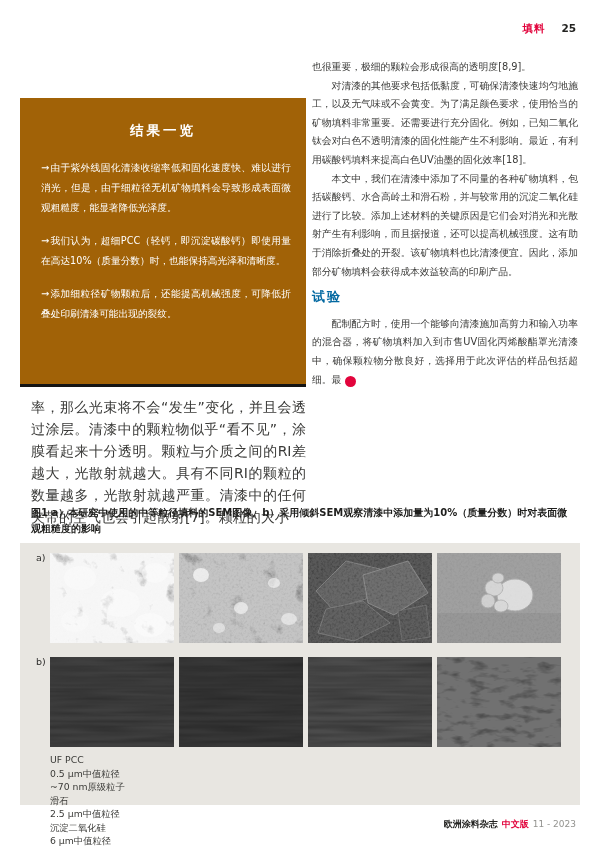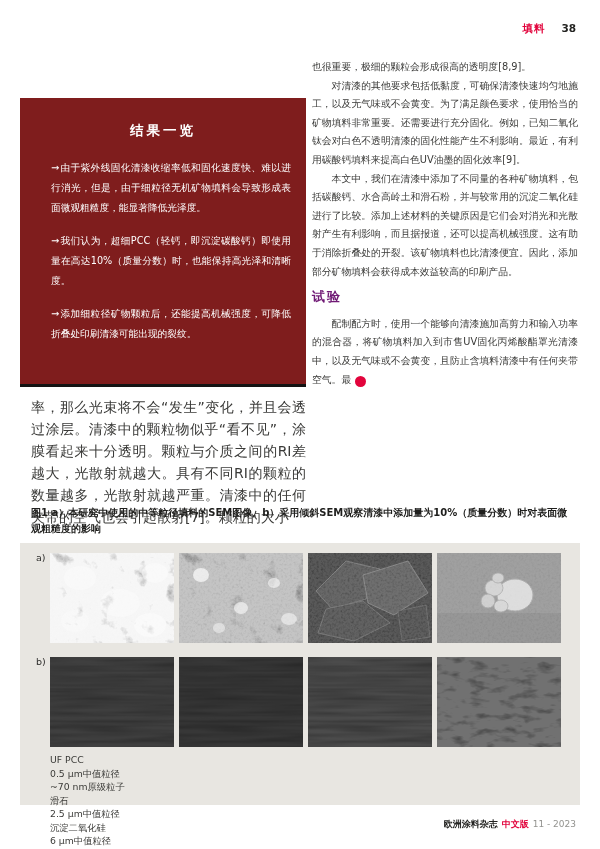--- a/index.html
+++ b/index.html
@@ -7,34 +7,34 @@
     position:relative;width:600px;height:849px;background:#ffffff;overflow:hidden;
     font-family:"DejaVu Sans",sans-serif;color:#3a3a38;
   }
   
   .header{position:absolute;top:22px;left:0;right:24px;text-align:right;font-size:10.5px;font-weight:bold;}
   .header .section{color:#e2043c;margin-right:16px;letter-spacing:1px;}
   .header .pageno{color:#232321;}
   
   .resultsbox{
     position:absolute;left:20px;top:98px;width:286px;height:289px;box-sizing:border-box;
-    background:#7f1d1d;border-bottom:3px solid #141414;color:#ffffff;
+    background:#a16207;border-bottom:3px solid #141414;color:#ffffff;
     padding:24px 15px 0 15px;
   }
   .resultsbox h2{margin:0 0 18px 0;font-size:13.5px;font-weight:bold;text-align:center;letter-spacing:3px;}
-  .bullet{margin:0 0 13px 16px;font-size:9.7px;line-height:20px;text-align:justify;}
+  .bullet{margin:0 0 13px 6px;font-size:9.7px;line-height:20px;text-align:justify;}
   .bullet .arr{margin-right:1px;}
   
   .leftpara{position:absolute;left:31px;top:396px;width:275px;font-size:14px;line-height:22px;text-align:justify;}
   .leftpara p{margin:0;}
   
   .rightcol{position:absolute;left:312px;top:58px;width:266px;font-size:9.8px;line-height:18.6px;text-align:justify;}
   .rightcol p{margin:0;}
   .rightcol p.indent{text-indent:2em;}
-  .rightcol h3{margin:7px 0 8px 0;font-size:13px;font-weight:bold;color:#701a75;letter-spacing:2px;text-align:left;}
+  .rightcol h3{margin:7px 0 8px 0;font-size:13px;font-weight:bold;color:#0369a1;letter-spacing:2px;text-align:left;}
   .cont-icon{
     display:inline-block;width:11px;height:11px;border-radius:50%;background:#e2043c;color:#fff;
     font-size:8px;line-height:11px;text-align:center;margin-left:4px;vertical-align:-1px;font-weight:bold;
   }
   
   .caption{position:absolute;left:31px;top:505px;width:546px;font-size:10px;font-weight:bold;color:#1f1f1d;line-height:15.5px;text-align:left;}
   
   .figpanel{position:absolute;left:20px;top:543px;width:560px;height:262px;background:#e8e6e1;}
   .fig-row{position:absolute;left:16px;display:flex;align-items:flex-start;}
   .fig-row.rowa{top:10px;}
@@ -73,40 +73,40 @@
     <filter id="wrinkly" x="-5%" y="-5%" width="110%" height="110%">
       <feTurbulence type="fractalNoise" baseFrequency="0.06 0.14" numOctaves="3" seed="11" result="t"></feTurbulence>
       <feColorMatrix in="t" type="matrix" values="0 0 0 0 1  0 0 0 0 1  0 0 0 0 1  0.9 0.9 0.9 0 -0.35"></feColorMatrix>
     </filter>
   </defs>
 </svg>
 
 <div class="page">
 
   <div class="header">
-    <span class="section">填料</span><span class="pageno">38</span>
+    <span class="section">填料</span><span class="pageno">25</span>
   </div>
 
   <div class="resultsbox">
     <h2>结果一览</h2>
     <p class="bullet"><span class="arr">→</span><span>由于紫外线固化清漆收缩率低和固化速度快、难以进行消光，但是，由于细粒径无机矿物填料会导致形成表面微观粗糙度，能显著降低光泽度。</span></p>
     <p class="bullet"><span class="arr">→</span><span>我们认为，超细PCC（轻钙，即沉淀碳酸钙）即使用量在高达10%（质量分数）时，也能保持高光泽和清晰度。</span></p>
     <p class="bullet"><span class="arr">→</span><span>添加细粒径矿物颗粒后，还能提高机械强度，可降低折叠处印刷清漆可能出现的裂纹。</span></p>
   </div>
 
   <div class="leftpara">
     <p>率，那么光束将不会“发生”变化，并且会透过涂层。清漆中的颗粒物似乎“看不见”，涂膜看起来十分透明。颗粒与介质之间的RI差越大，光散射就越大。具有不同RI的颗粒的数量越多，光散射就越严重。清漆中的任何夹带的空气也会引起散射[7]。颗粒的大小</p>
   </div>
 
   <div class="rightcol">
     <p>也很重要，极细的颗粒会形成很高的透明度[8,9]。</p>
-    <p class="indent">对清漆的其他要求包括低黏度，可确保清漆快速均匀地施工，以及无气味或不会黄变。为了满足颜色要求，使用恰当的矿物填料非常重要。还需要进行充分固化。例如，已知二氧化钛会对白色不透明清漆的固化性能产生不利影响。最近，有利用碳酸钙填料来提高白色UV油墨的固化效率[9]。</p>
+    <p class="indent">对清漆的其他要求包括低黏度，可确保清漆快速均匀地施工，以及无气味或不会黄变。为了满足颜色要求，使用恰当的矿物填料非常重要。还需要进行充分固化。例如，已知二氧化钛会对白色不透明清漆的固化性能产生不利影响。最近，有利用碳酸钙填料来提高白色UV油墨的固化效率[18]。</p>
     <p class="indent">本文中，我们在清漆中添加了不同量的各种矿物填料，包括碳酸钙、水合高岭土和滑石粉，并与较常用的沉淀二氧化硅进行了比较。添加上述材料的关键原因是它们会对消光和光散射产生有利影响，而且据报道，还可以提高机械强度。这有助于消除折叠处的开裂。该矿物填料也比清漆便宜。因此，添加部分矿物填料会获得成本效益较高的印刷产品。</p>
     <h3>试验</h3>
-    <p class="indent"><span>配制配方时，使用一个能够向清漆施加高剪力和输入功率的混合器，将矿物填料加入到市售UV固化丙烯酸酯罩光清漆中，以及无气味或不会黄变，且防止含填料清漆中有任何夹带空气。最</span><span class="cont-icon">❯</span></p>
+    <p class="indent"><span>配制配方时，使用一个能够向清漆施加高剪力和输入功率的混合器，将矿物填料加入到市售UV固化丙烯酸酯罩光清漆中，确保颗粒物分散良好，选择用于此次评估的样品包括超细。最</span><span class="cont-icon">❯</span></p>
   </div>
 
   <div class="caption">图1 a）本研究中使用的中等粒径填料的SEM图像。b）采用倾斜SEM观察清漆中添加量为10%（质量分数）时对表面微观粗糙度的影响</div>
 
   <div class="figpanel">
 
     <div class="fig-row rowa">
       <span class="row-label">a)</span>
       <div class="cell">
         <svg viewBox="0 0 124 90" preserveAspectRatio="none">

